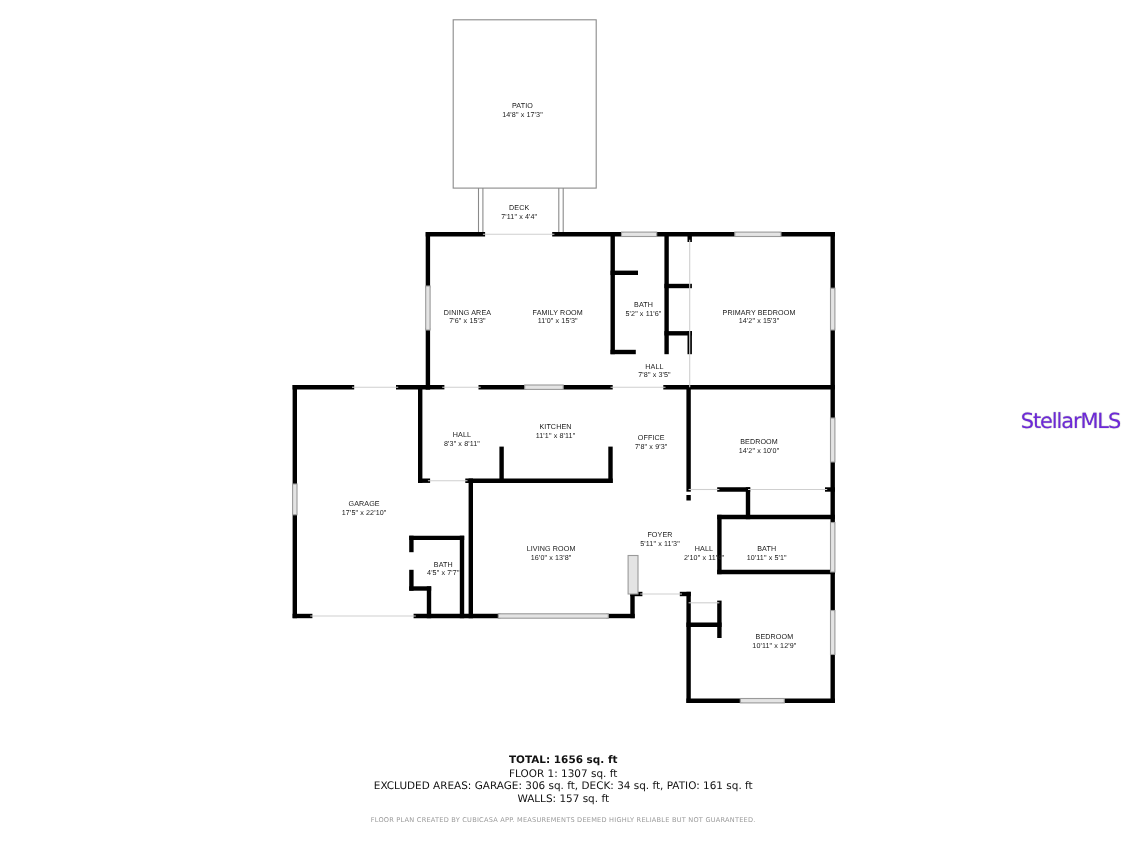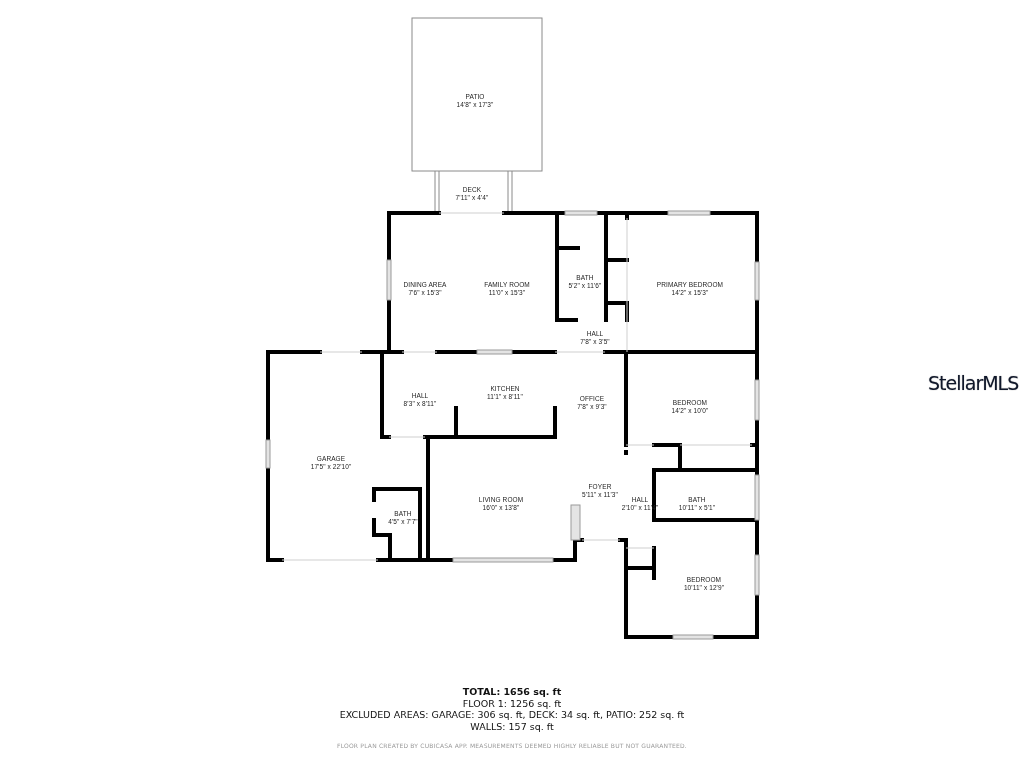--- a/index.html
+++ b/index.html
@@ -11,21 +11,21 @@
                 line-height: 8px; white-space: nowrap; letter-spacing: 0.1px; }
   .room-label .nm, .room-label .dm { display: block; }
   .summary { position: absolute; left: 0; width: 1024px; text-align: center;
              font-family: "DejaVu Sans", sans-serif; color: #111; }
   .summary .line { display: block; font-size: 9.5px; line-height: 11.5px; }
   .summary .total { font-weight: bold; }
   .disclaimer { position: absolute; left: 0; top: 742px; width: 1024px; text-align: center;
                 font-family: "DejaVu Sans", sans-serif; font-size: 6px; color: #9a9a9a;
                 letter-spacing: 0.2px; }
   .watermark { position: absolute; left: 928px; top: 372px; font-family: "DejaVu Sans", sans-serif;
-               font-size: 19px; color: #0f172a; letter-spacing: -1px;
+               font-size: 19px; color: #6d28d9; letter-spacing: -1px;
                text-shadow: 0 0 1px #bbb, 0 0 1px #bbb; }
 </style>
 </head>
 <body>
 
 <svg id="plan" viewBox="0 0 1024 768" xmlns="http://www.w3.org/2000/svg">
 
   <g fill="none" stroke="#8a8a8a" stroke-width="1">
     <rect x="412" y="18" width="130" height="153"></rect>
   </g>
@@ -213,18 +213,18 @@
     <div class="room-label" style="left: 704px; top: 584px;">
       <span class="nm">BEDROOM</span>
       <span class="dm">10'11" x 12'9"</span>
     </div>
   </div>
 
 <div class="watermark">StellarMLS</div>
 
 <div class="summary" style="top:686px;">
   <span class="line total">TOTAL: 1656 sq. ft</span>
-  <span class="line">FLOOR 1: 1256 sq. ft</span>
-  <span class="line">EXCLUDED AREAS: GARAGE: 306 sq. ft, DECK: 34 sq. ft, PATIO: 252 sq. ft</span>
+  <span class="line">FLOOR 1: 1307 sq. ft</span>
+  <span class="line">EXCLUDED AREAS: GARAGE: 306 sq. ft, DECK: 34 sq. ft, PATIO: 161 sq. ft</span>
   <span class="line">WALLS: 157 sq. ft</span>
 </div>
 
 <div class="disclaimer">FLOOR PLAN CREATED BY CUBICASA APP. MEASUREMENTS DEEMED HIGHLY RELIABLE BUT NOT GUARANTEED.</div>
 
 </body></html>

